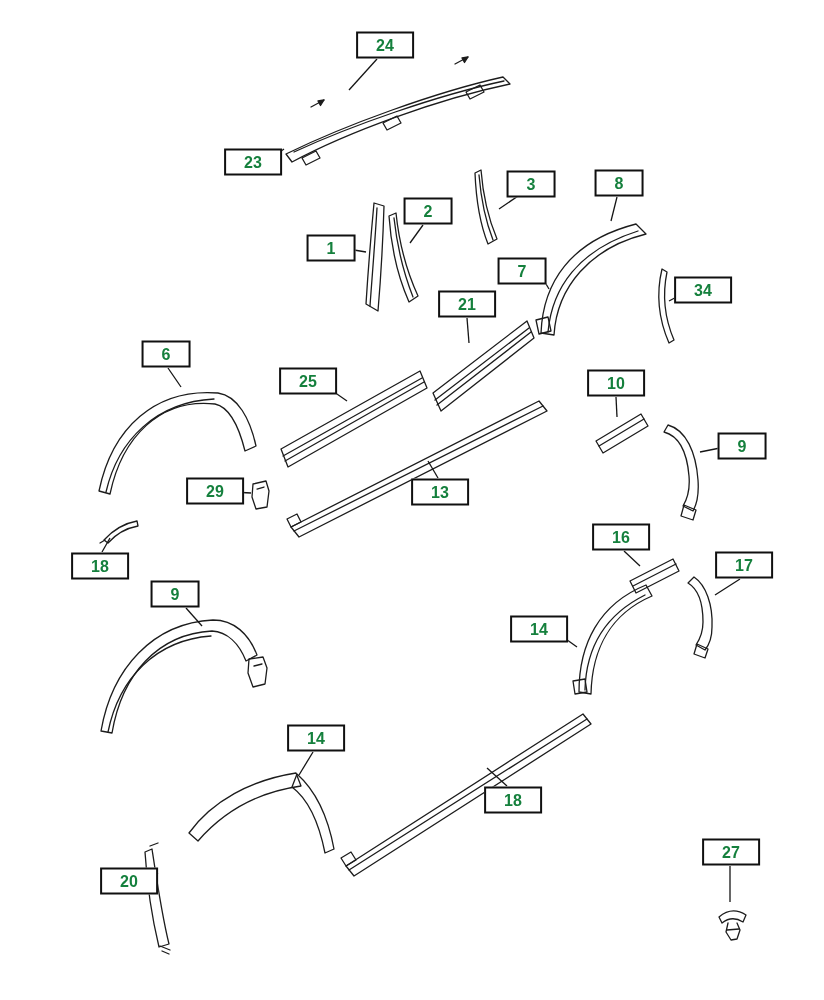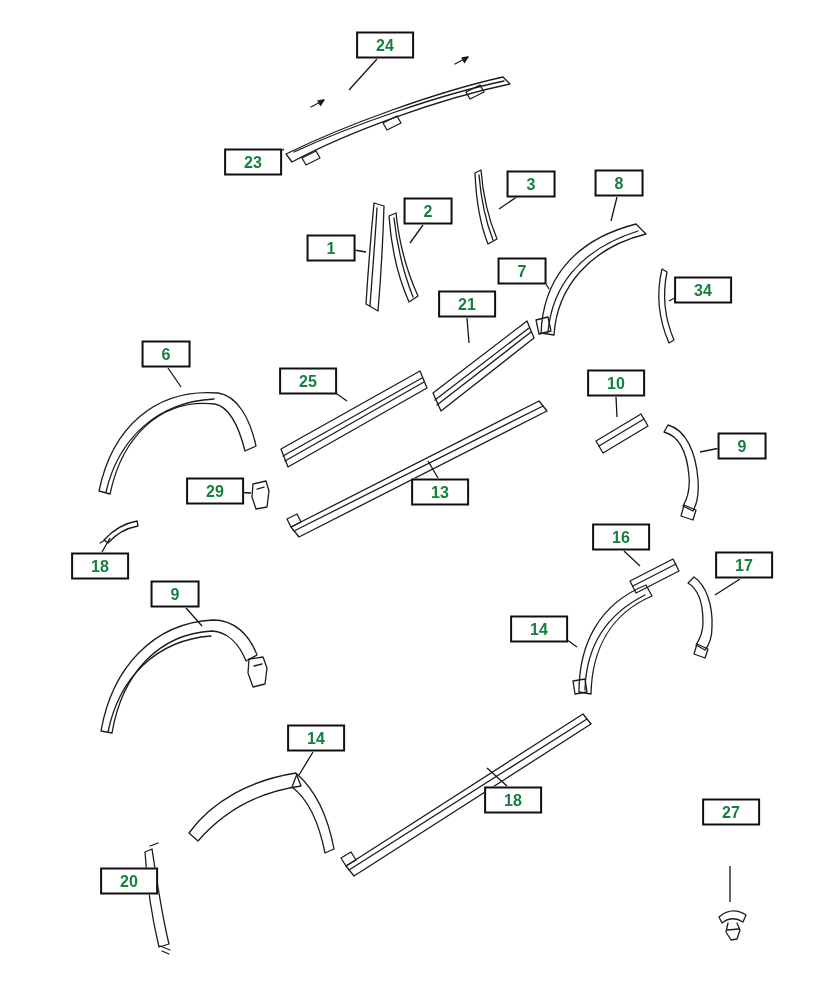--- a/index.html
+++ b/index.html
@@ -226,15 +226,15 @@
   <div class="callout" style="left:440px; top:492px">13</div>
   <div class="callout" style="left:215px; top:491px">29</div>
   <div class="callout" style="left:100px; top:566px">18</div>
   <div class="callout" style="left:621px; top:537px">16</div>
   <div class="callout" style="left:744px; top:565px">17</div>
   <div class="callout" style="left:175px; top:594px">9</div>
   <div class="callout" style="left:539px; top:629px">14</div>
   <div class="callout" style="left:316px; top:738px">14</div>
   <div class="callout" style="left:513px; top:800px">18</div>
   <div class="callout" style="left:129px; top:881px">20</div>
-  <div class="callout" style="left:731px; top:812px">27</div>
+  <div class="callout" style="left:731px; top:852px">27</div>
 
 </div>
 
 </body></html>

